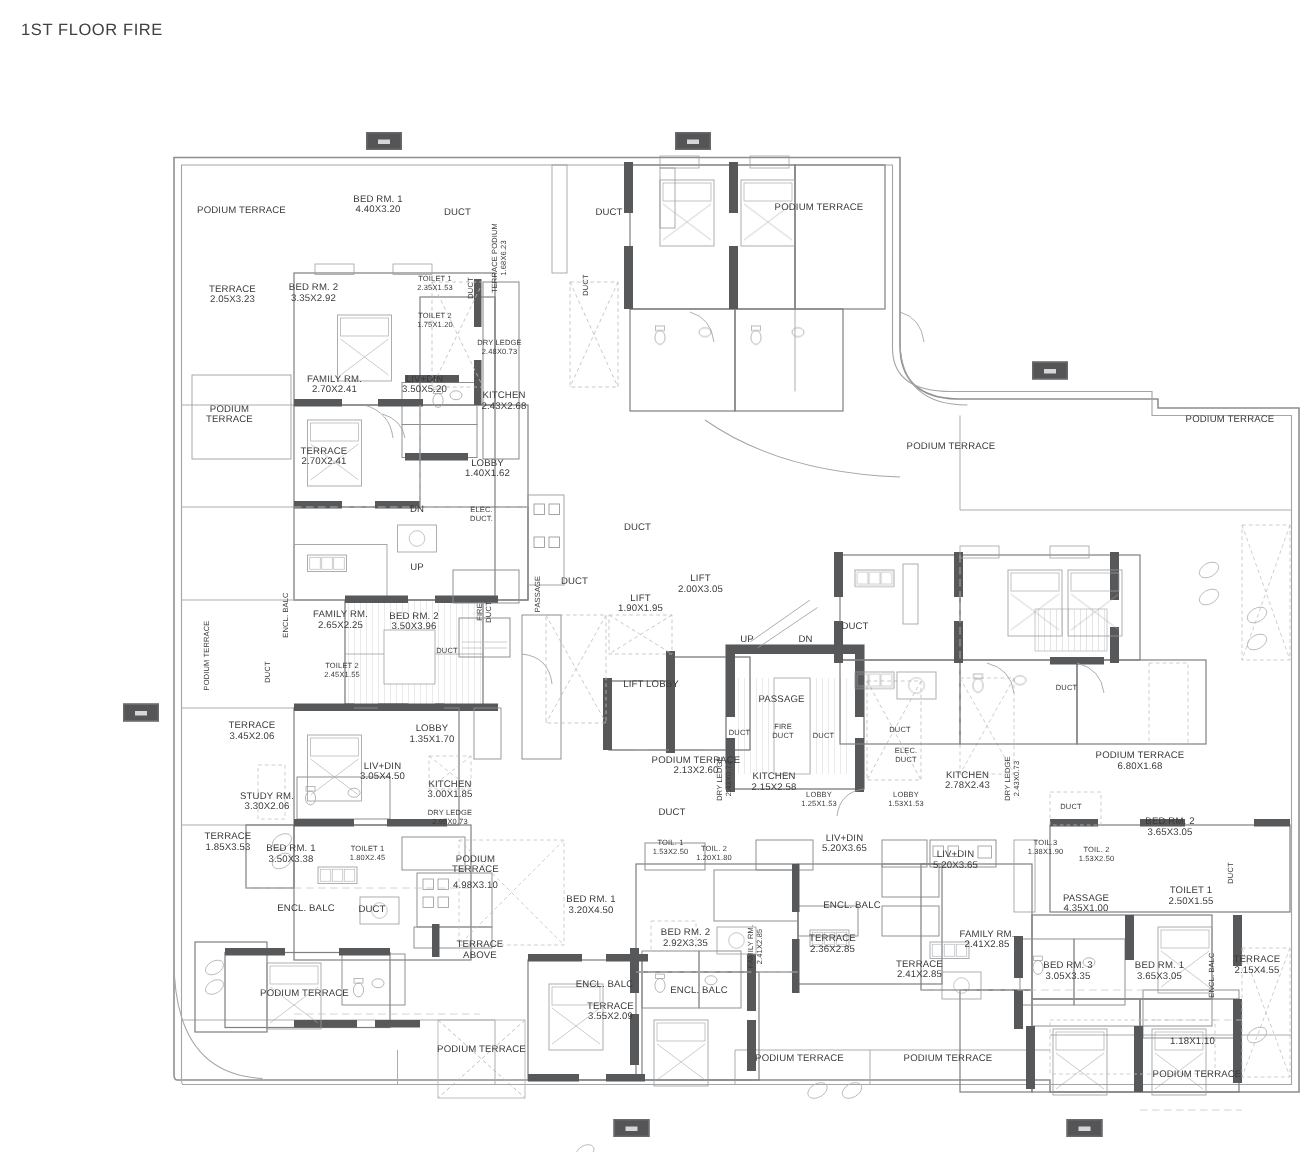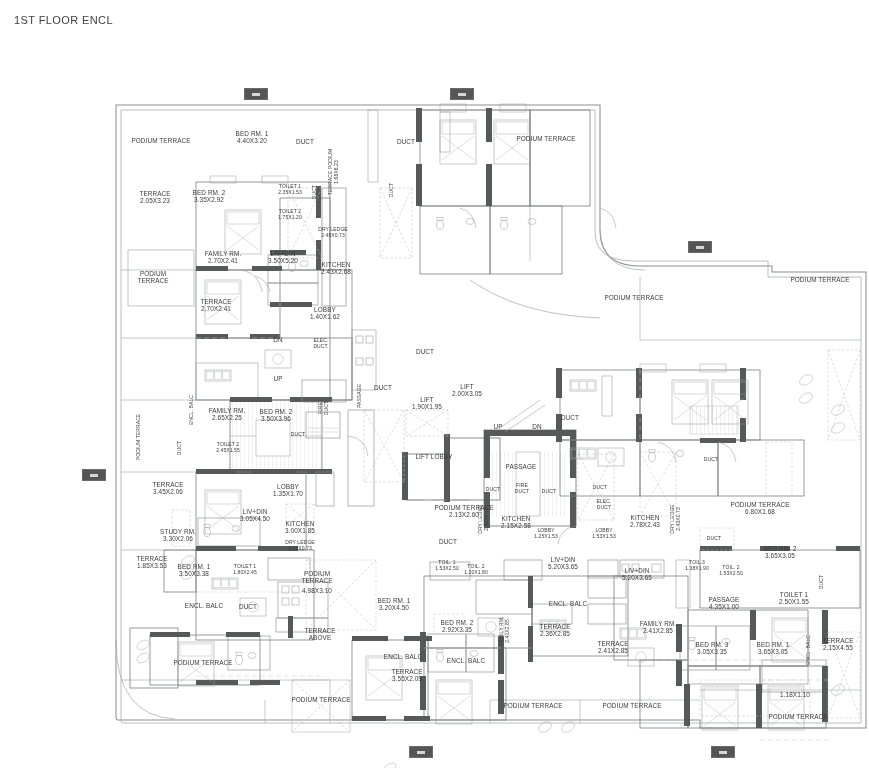--- a/index.html
+++ b/index.html
@@ -70,21 +70,21 @@
     display: block; width: 8px; height: 3px;
     background: #d6d6d6; font-style: normal;
   }
 </style>
 </head>
 <body>
 
 <div id="page">
 
   <div id="header">
-    <div id="subtitle">1ST FLOOR ENCL</div>
+    <div id="subtitle">1ST FLOOR FIRE</div>
   </div>
 
   <div id="plan">
   <svg width="869" height="688" viewBox="0 0 869 688" xmlns="http://www.w3.org/2000/svg">
     <defs>
       <pattern id="stairhatch" width="4" height="4" patternUnits="userSpaceOnUse">
         <path d="M0 0 L0 4" stroke="#9a9b9d" stroke-width="0.5"></path>
       </pattern>
       <g id="bed">
         <rect width="36" height="44" fill="none" stroke="#9a9b9d" stroke-width="0.6"></rect>

